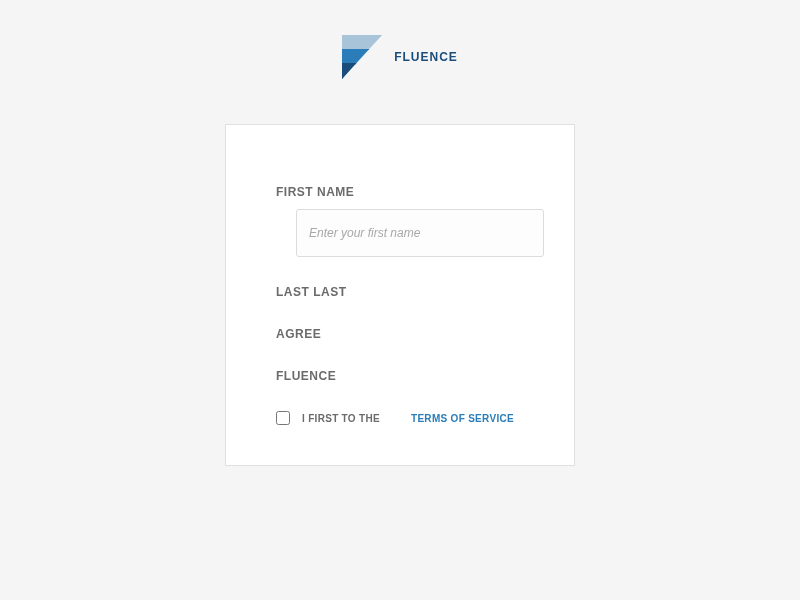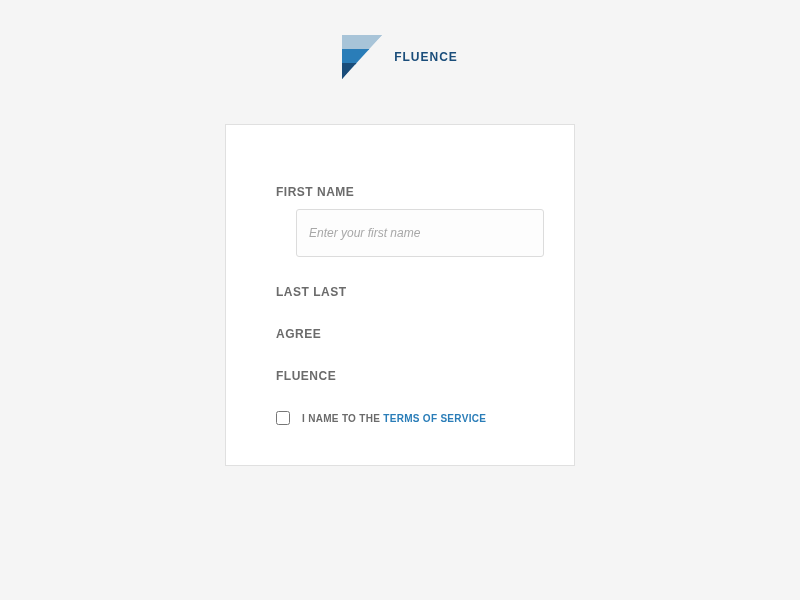--- a/index.html
+++ b/index.html
@@ -87,20 +87,21 @@
     .terms-text {
       font-size: 10px;
       font-weight: 700;
       letter-spacing: 0.3px;
       color: #6b6b6b;
     }
     .terms-link {
       color: #2a7db8;
       font-weight: 700;
       cursor: pointer;
+      margin-left: 28px;
     }
   </style>
 </head>
 <body>
 
 <div class="container">
   <div class="logo-wrap">
     <div class="logo-mark">
       <svg width="40" height="44" viewBox="0 0 40 44">
         <polygon points="0,0 40,0 0,44" fill="#a8c4d8"></polygon>
@@ -138,18 +139,18 @@
       <label class="field-label">AGREE</label>
     </div>
 
     <div class="field">
       <label class="field-label">FLUENCE</label>
     </div>
 
     <div class="terms-row">
       <input type="checkbox" class="terms-checkbox" style="">
       <span class="terms-text">
-        <span>I NAME TO THE </span><span class="terms-link">TERMS OF SERVICE</span>
+        <span>I FIRST TO THE </span><span class="terms-link">TERMS OF SERVICE</span>
       </span>
     </div>
 
   </div>
 </div>
 
 </body></html>

